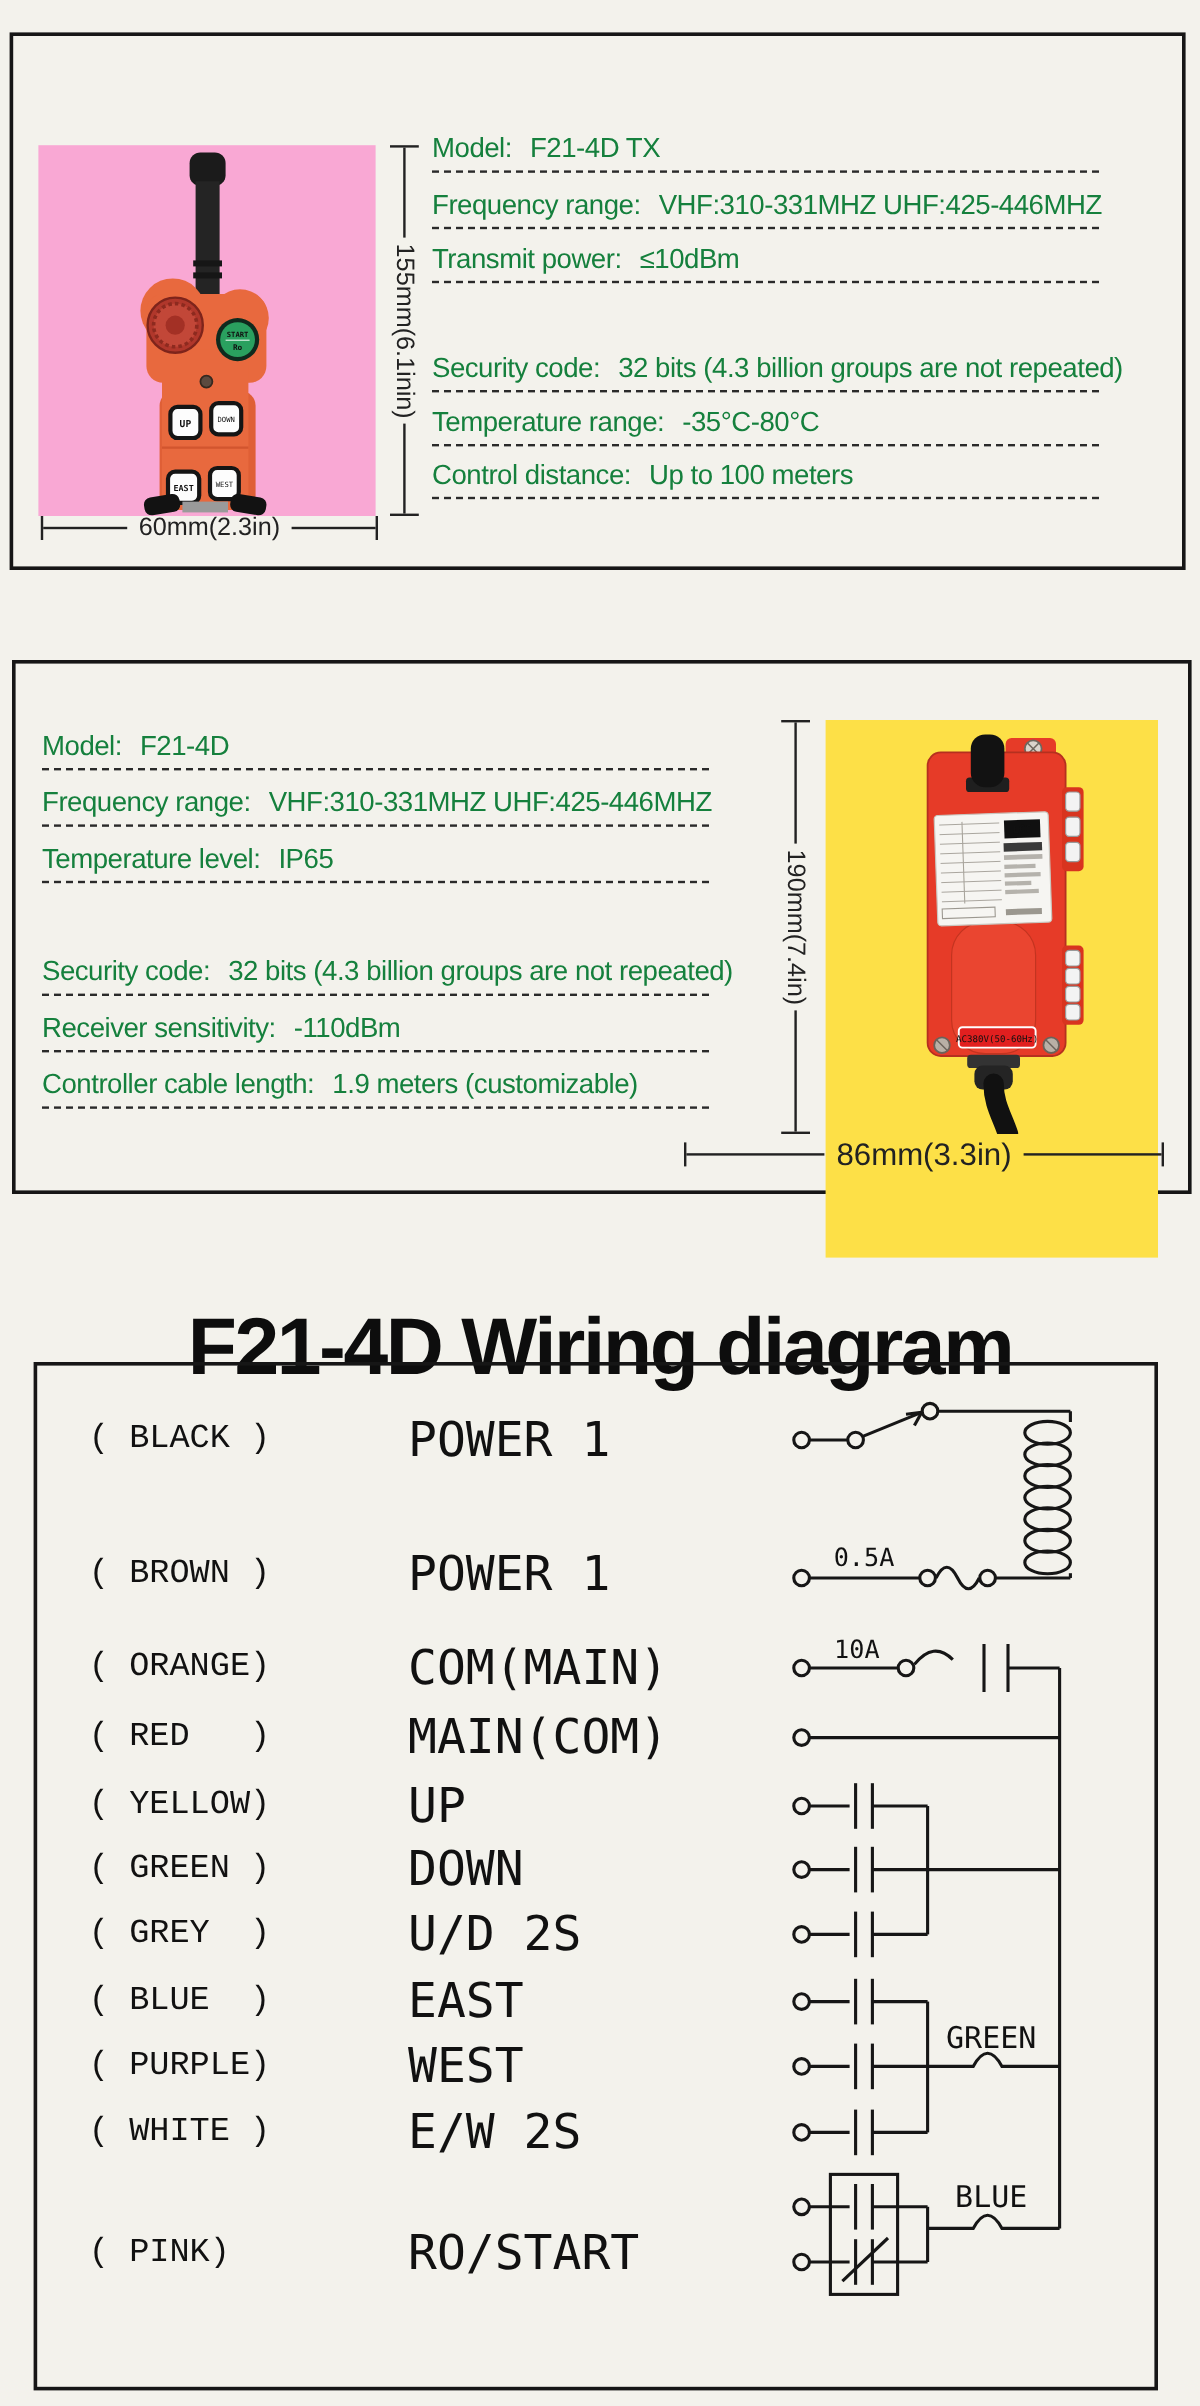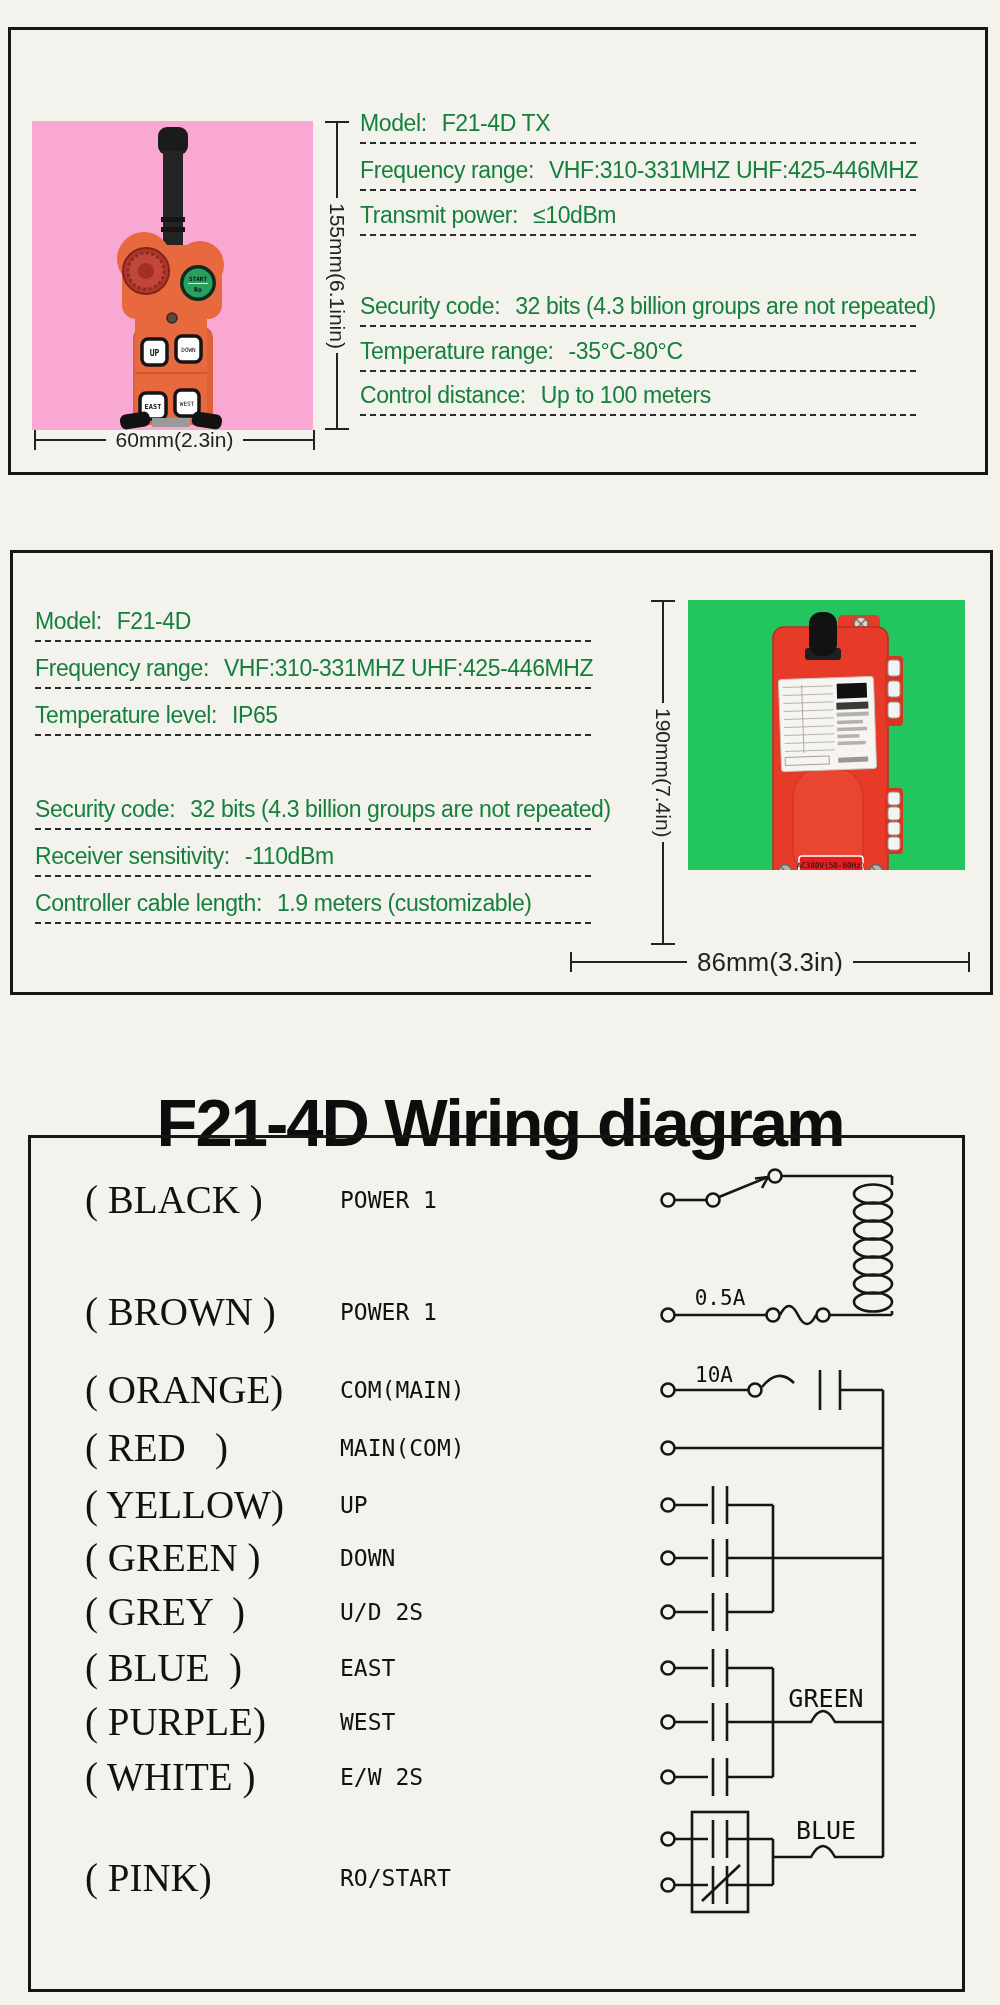--- a/index.html
+++ b/index.html
@@ -5,21 +5,21 @@
   html,body{margin:0;padding:0;}
   body{width:1000px;height:2005px;position:relative;background:#f3f2ec;
        font-family:"Liberation Sans","DejaVu Sans",sans-serif;overflow:hidden;}
   
   .panel{position:absolute;border:3px solid #161616;background:#f3f2ec;}
   #panel-tx{left:8px;top:27px;width:974px;height:442px;}
   #panel-rx{left:10px;top:550px;width:977px;height:439px;}
   
   .photo{position:absolute;overflow:hidden;}
   #tx-photo{left:21px;top:91px;width:281px;height:309px;background:#f9a8d4;}
-  #rx-photo{left:675px;top:47px;width:277px;height:270px;background:#22c55e;}
+  #rx-photo{left:675px;top:47px;width:277px;height:448px;background:#fde047;}
   
   .spec-row{position:absolute;height:42px;line-height:42px;white-space:nowrap;
             font-size:23px;letter-spacing:-0.4px;color:#15803d;}
   .spec-row::after{content:'';position:absolute;left:0;right:0;bottom:0;height:2px;
             background:repeating-linear-gradient(90deg,#2a2a2a 0 6px,transparent 6px 10px);}
   .spec-row .val{margin-left:15px;}
   #panel-tx .spec-row{left:349px;width:560px;}
   #panel-rx .spec-row{left:22px;width:558px;}
   
   .vruler{position:absolute;display:flex;flex-direction:column;align-items:center;width:30px;}
@@ -32,24 +32,24 @@
   .hruler .seg{height:0;flex:1;border-top:2px solid #222;}
   .hruler .txt{font-size:21px;color:#222;padding:0 10px;white-space:nowrap;}
   #rx-wruler .txt{font-size:26px;}
   
   #wiring-title{position:absolute;left:0;top:1036px;width:1000px;text-align:center;
         font-size:67px;line-height:84px;font-weight:bold;color:#0d0d0d;letter-spacing:-2px;}
   
   #wirebox{left:28px;top:1135px;width:931px;height:851px;border:3px solid #161616;background:transparent;}
   #circuit{position:absolute;left:-3px;top:-3px;}
   .wrow{position:absolute;height:42px;line-height:42px;color:#111;}
-  .wrow .color{position:absolute;left:54px;font-family:Liberation Serif, serif;
-               font-size:39px;white-space:pre;}
+  .wrow .color{position:absolute;left:43px;font-family:Liberation Mono, monospace;
+               font-size:28px;white-space:pre;}
   .wrow .func{position:absolute;left:309px;font-family:"DejaVu Sans Mono","Liberation Mono",monospace;
-              font-size:23px;white-space:pre;}
+              font-size:40px;white-space:pre;}
   text{font-family:"DejaVu Sans Mono","Liberation Mono",monospace;fill:#111;}
 </style>
 </head>
 <body>
 
 <div class="panel" id="panel-tx">
 
   <div class="photo" id="tx-photo">
     <svg width="281" height="309" viewBox="0 0 281 309">
 

